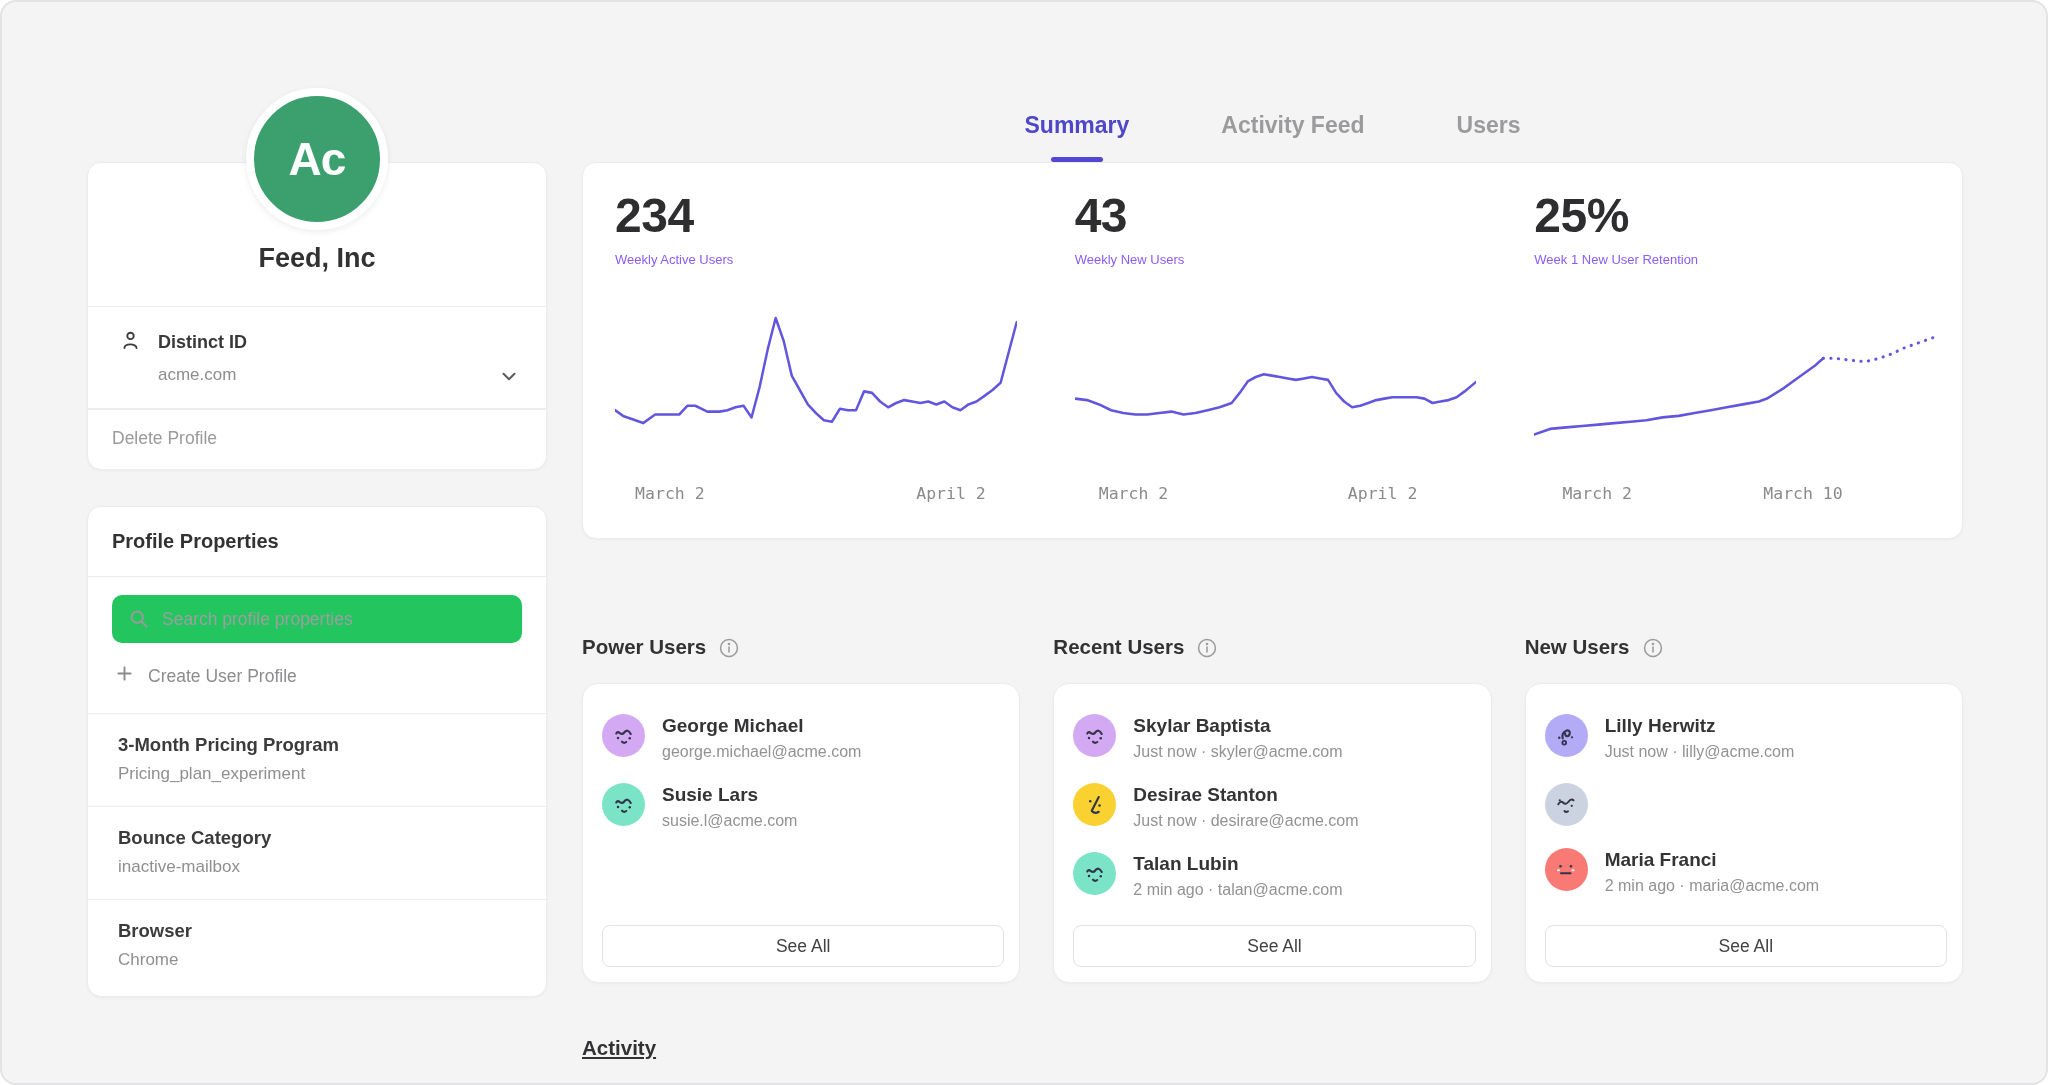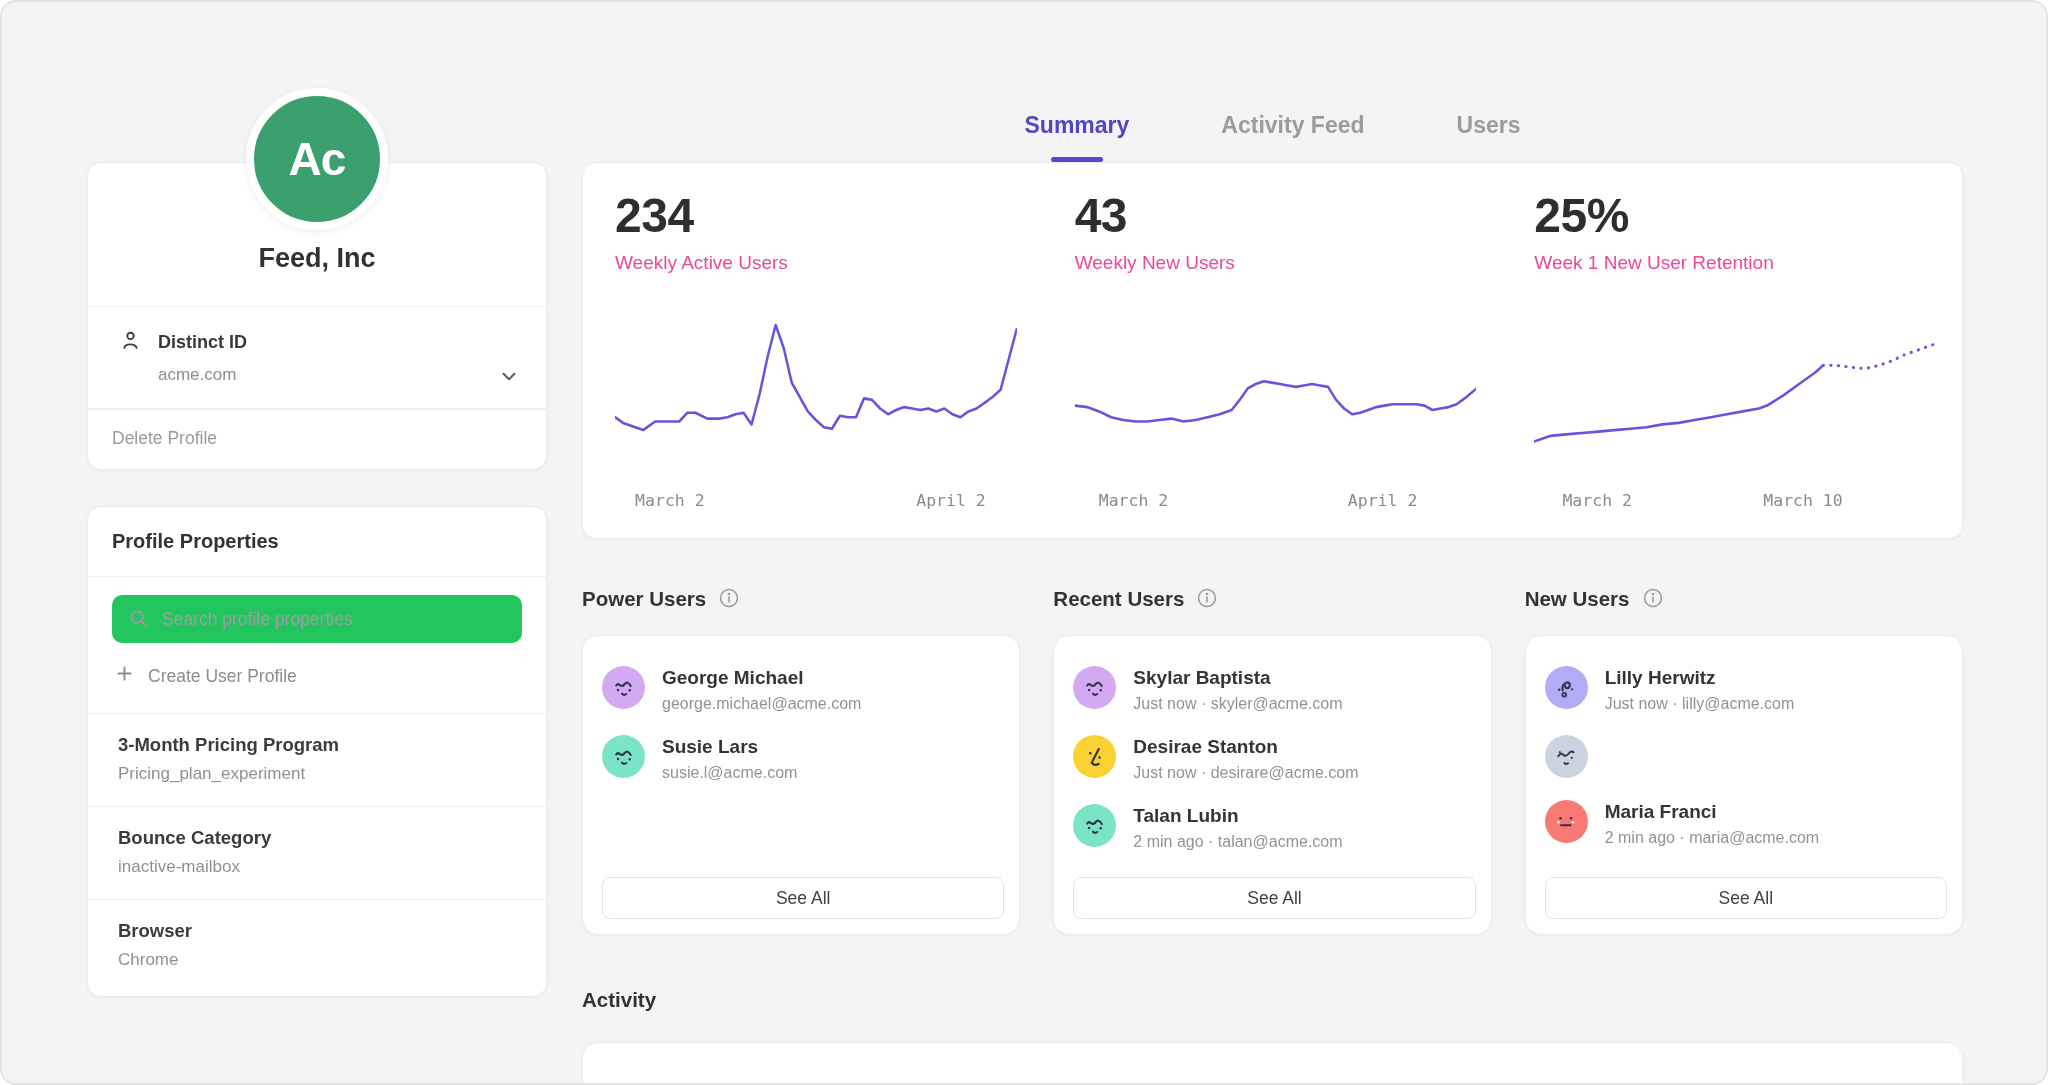--- a/index.html
+++ b/index.html
@@ -49,39 +49,39 @@
   .tabs { display:flex; justify-content:center; gap:92px; padding-top:103px; height:160px; }
   .tab { position:relative; background:none; border:none; font-family:"Liberation Sans", sans-serif; font-size:23px; font-weight:bold; color:#9b9b9e; cursor:pointer; padding-bottom:16px; }
   .tab.active { color:#4f46c8; }
   .tab.active::after {
     content:""; position:absolute; left:50%; bottom:0; transform:translateX(-50%);
     width:52px; height:5px; border-radius:3px; background:#5348d4;
   }
   .summary-card { height:377px; display:grid; grid-template-columns:1fr 1fr 1fr; border-radius:14px; }
   .stat-col { padding:25px 26px 0 32px; }
   .stat-value { font-size:48px; font-weight:bold; color:#2e2e30; letter-spacing:-0.5px; }
-  .stat-label { margin-top:9px; font-size:19px; color:#ec4899; }
+  .stat-label { margin-top:9px; font-size:13px; color:#8b5cf6; }
   .spark-wrap { margin-top:47px; height:150px; }
   .spark-wrap svg { width:100%; height:150px; display:block; }
   .axis-row { position:relative; height:30px; margin-top:14px; }
   .axis-label { position:absolute; top:6px; font-family:"DejaVu Sans Mono", monospace; font-size:16.5px; color:#8a8a8d; white-space:nowrap; }
   .sections { margin-top:48px; display:grid; grid-template-columns:1fr 1fr 1fr; gap:33px; }
-  .section-head { display:flex; align-items:flex-start; gap:12px; margin-bottom:24px; }
+  .section-head { display:flex; align-items:flex-end; gap:12px; margin-bottom:24px;margin-top:48px; }
   .section-title { font-size:20.5px; font-weight:bold; color:#323234; }
   .users-card { border-radius:16px; height:300px; padding:30px 15px 15px 19px; display:flex; flex-direction:column; }
   .user-row { display:flex; align-items:flex-start; gap:17px; margin-bottom:22px; cursor:pointer; }
   .user-avatar { width:43px; height:43px; border-radius:50%; flex:0 0 auto; display:flex; align-items:center; justify-content:center; }
   .user-avatar svg { width:30px; height:30px; }
   .user-name { font-size:19px; font-weight:bold; color:#343436; padding-top:1px; }
   .user-meta { margin-top:6px; font-size:16px; color:#929295; }
   .see-all {
     margin-top:auto; height:42px; background:#fff; border:1px solid #e2e2e5; border-radius:8px;
     font-family:"Liberation Sans", sans-serif; font-size:17.5px; color:#424245; cursor:pointer;
   }
-  .activity-title { margin-top:53px; font-size:20.5px; font-weight:bold; color:#323234; }
+  .activity-title { margin-top:53px; font-size:20.5px; font-weight:bold; color:#323234;text-decoration:underline; }
   .activity-card { margin-top:30px; height:220px; border-radius:16px; display:grid; grid-template-columns:1fr 1fr 1fr; }
   .activity-col { padding:32px 26px 0 32px; }
   .activity-value { font-size:48px; font-weight:bold; color:#2e2e30; letter-spacing:-0.5px; }
 </style>
 </head>
 <body>
 
 <div class="frame">
 
   <aside class="sidebar">

